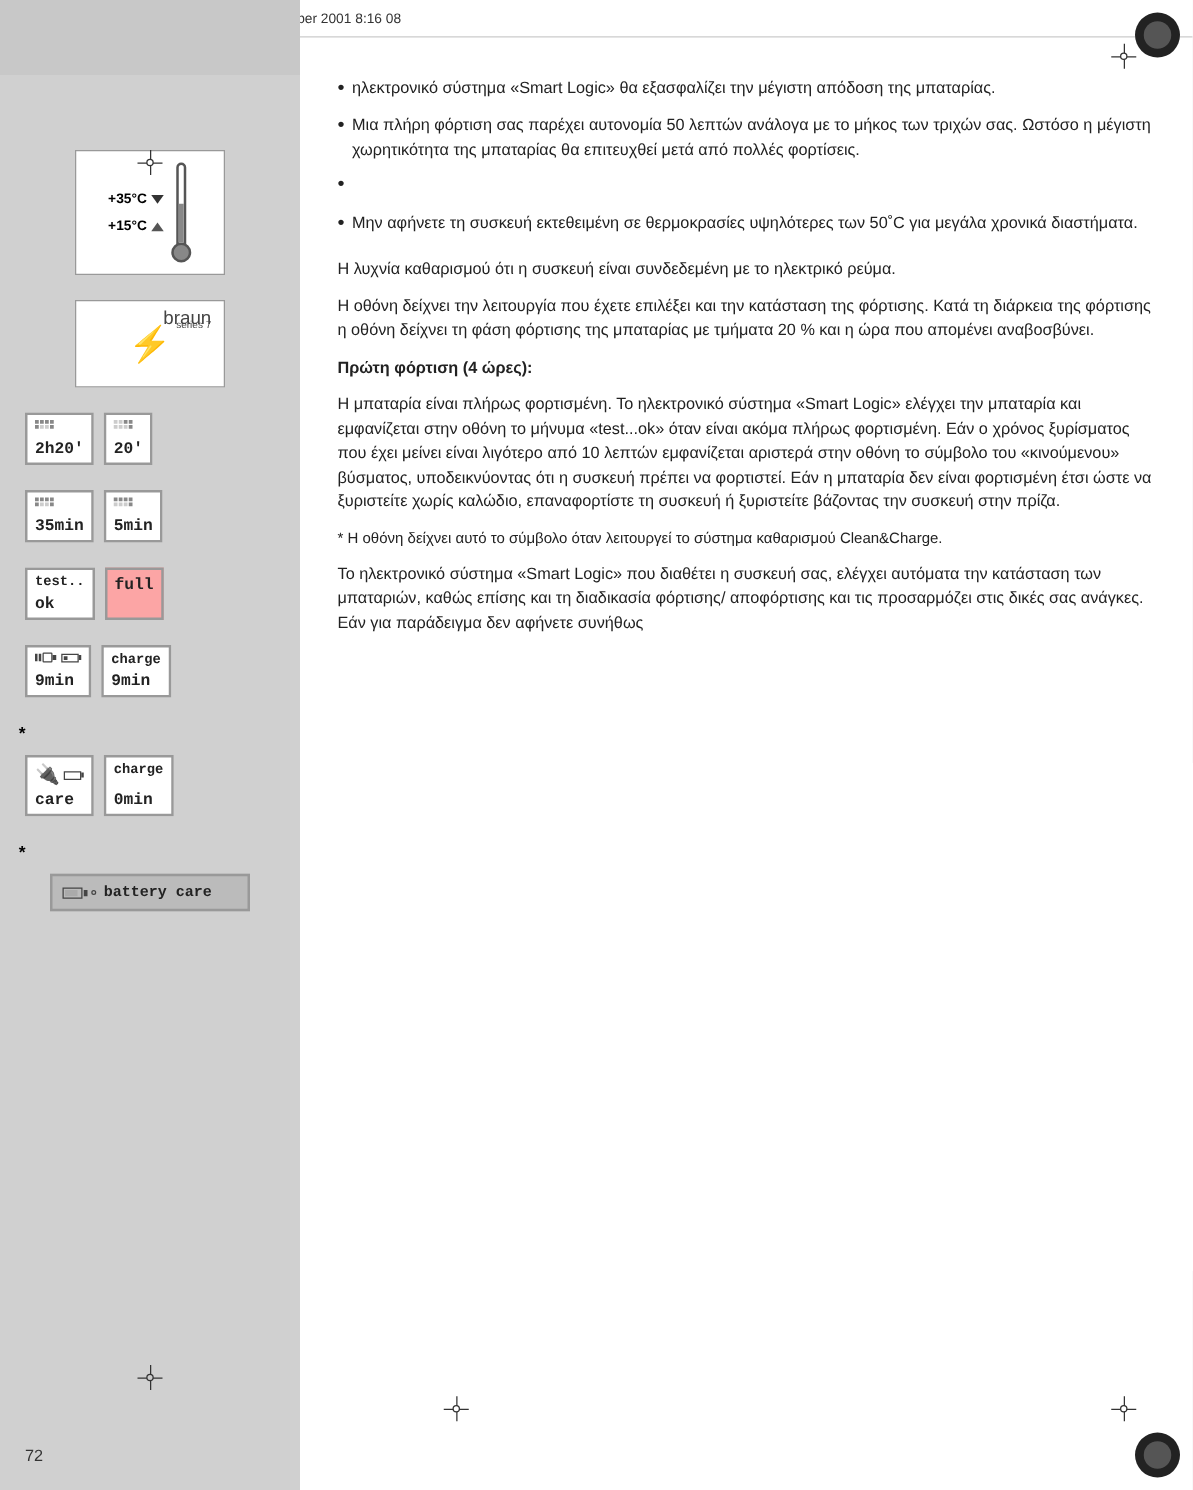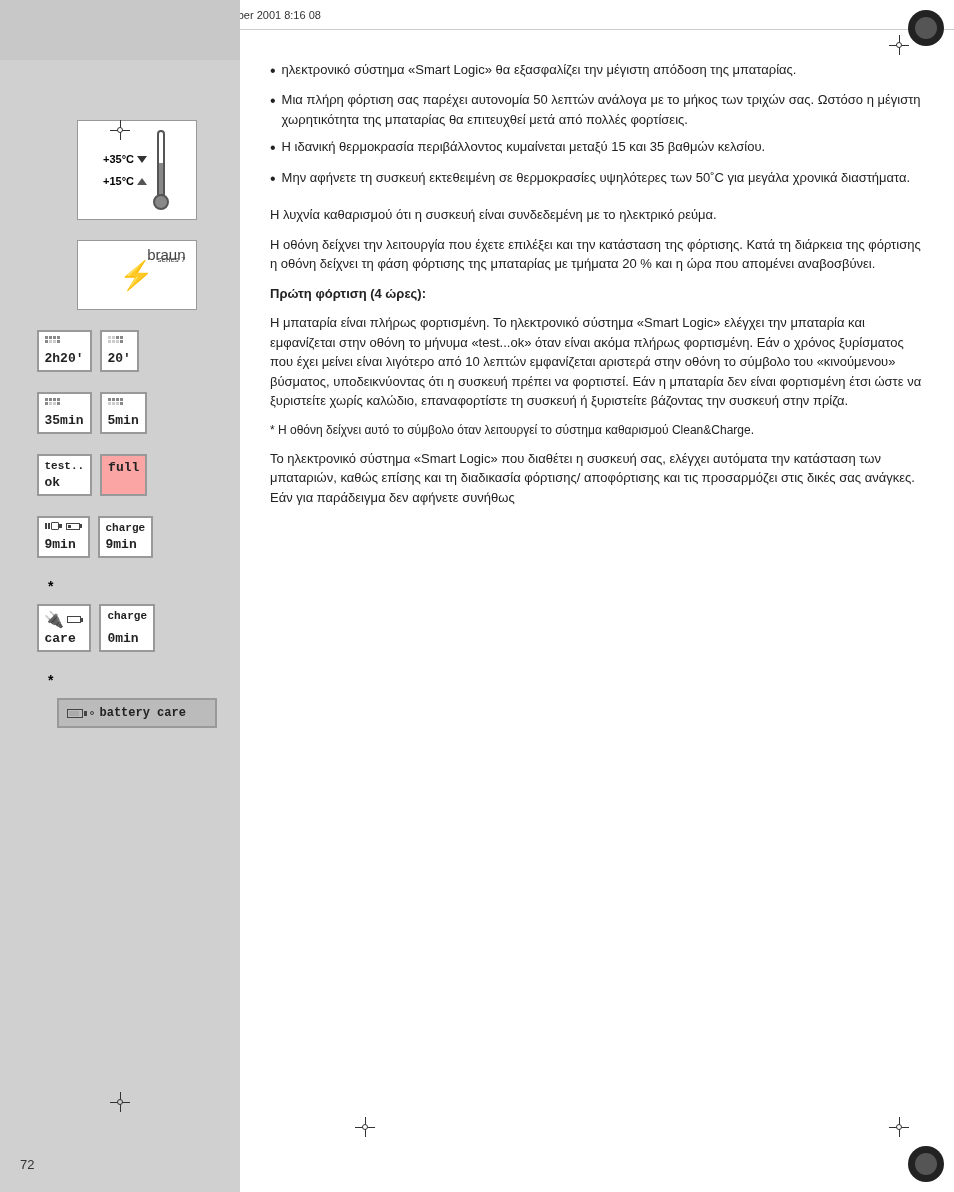--- a/index.html
+++ b/index.html
@@ -90,21 +90,20 @@
       color: #333;
     }
 
     
     .sidebar-illustrations {
       padding: 60px 10px 10px 10px;
       display: flex;
       flex-direction: column;
       align-items: center;
       gap: 20px;
-      margin-left: 33px;
     }
 
     
     .thermo-box {
       background: white;
       border: 1px solid #999;
       width: 120px;
       height: 100px;
       display: flex;
       align-items: center;
@@ -489,21 +488,20 @@
       <div class="bullet-item">
         <span class="bullet-dot">•</span>
         <span class="body-text" style="margin-bottom:0;">ηλεκτρονικό σύστημα «Smart Logic» θα εξασφαλίζει την μέγιστη απόδοση της μπαταρίας.</span>
       </div>
       <div class="bullet-item">
         <span class="bullet-dot">•</span>
         <span class="body-text" style="margin-bottom:0;">Μια πλήρη φόρτιση σας παρέχει αυτονομία 50 λεπτών ανάλογα με το μήκος των τριχών σας. Ωστόσο η μέγιστη χωρητικότητα της μπαταρίας θα επιτευχθεί μετά από πολλές φορτίσεις.</span>
       </div>
       <div class="bullet-item">
         <span class="bullet-dot">•</span>
-        <span class="body-text" style="margin-bottom:0;">Η ιδανική θερμοκρασία περιβάλλοντος κυμαίνεται μεταξύ 15 και 35 βαθμών κελσίου.</span>
       </div>
       <div class="bullet-item">
         <span class="bullet-dot">•</span>
         <span class="body-text" style="margin-bottom:0;">Μην αφήνετε τη συσκευή εκτεθειμένη σε θερμοκρασίες υψηλότερες των 50˚C για μεγάλα χρονικά διαστήματα.</span>
       </div>
     </div>
 
 
     <p class="body-text">Η λυχνία καθαρισμού ότι η συσκευή είναι συνδεδεμένη με το ηλεκτρικό ρεύμα.</p>
     <p class="body-text">Η οθόνη δείχνει την λειτουργία που έχετε επιλέξει και την κατάσταση της φόρτισης. Κατά τη διάρκεια της φόρτισης η οθόνη δείχνει τη φάση φόρτισης της μπαταρίας με τμήματα 20 % και η ώρα που απομένει αναβοσβύνει.</p>

